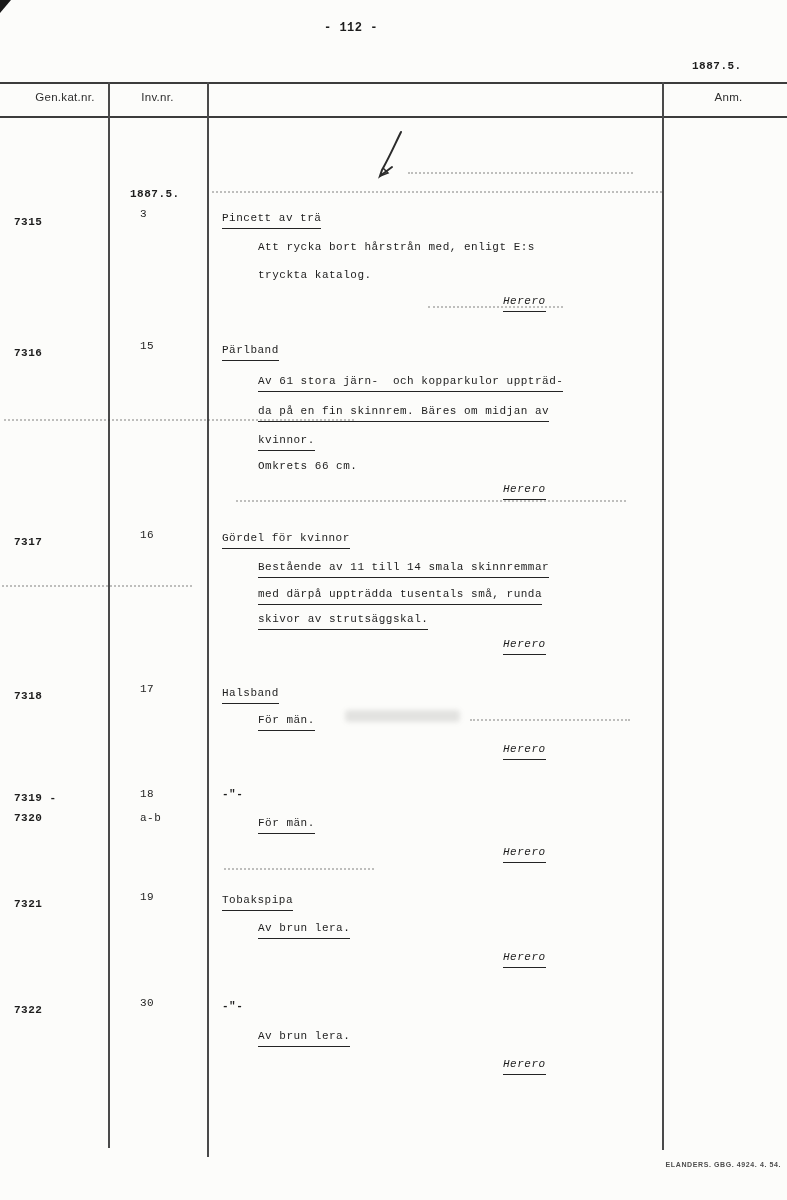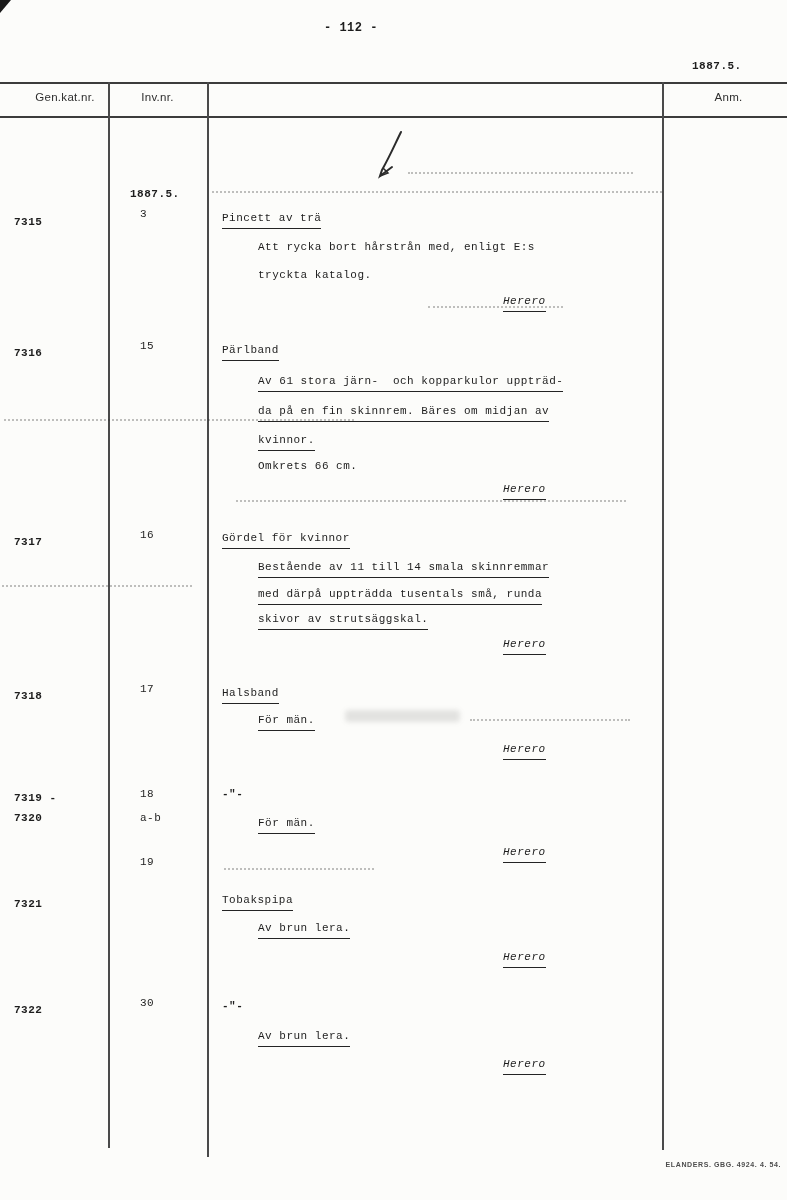--- a/index.html
+++ b/index.html
@@ -125,21 +125,21 @@
     <div class="tw gen" style="top:810px;">7320</div>
     <div class="tw inv" style="top:786px;">18</div>
     <div class="tw inv" style="top:810px;">a-b</div>
     <div class="tw title b" style="top:786px;">-"-</div>
     <div class="tw desc u" style="top:815px;">För män.</div>
     <div class="tw her u" style="top:844px;">Herero</div>
   </div>
 
   <div>
     <div class="tw gen" style="top:896px;">7321</div>
-    <div class="tw inv" style="top:854px;">19</div>
+    <div class="tw inv" style="top:889px;">19</div>
     <div class="tw title u" style="top:892px;">Tobakspipa</div>
     <div class="tw desc u" style="top:920px;">Av brun lera.</div>
     <div class="tw her u" style="top:949px;">Herero</div>
   </div>
 
   <div>
     <div class="tw gen" style="top:1002px;">7322</div>
     <div class="tw inv" style="top:995px;">30</div>
     <div class="tw title b" style="top:998px;">-"-</div>
     <div class="tw desc u" style="top:1028px;">Av brun lera.</div>

